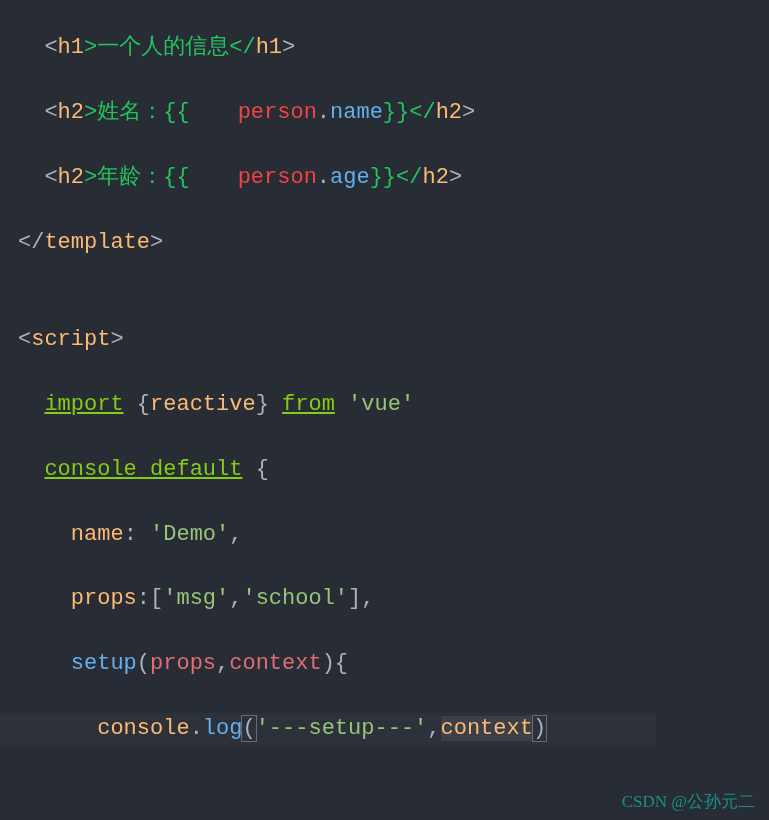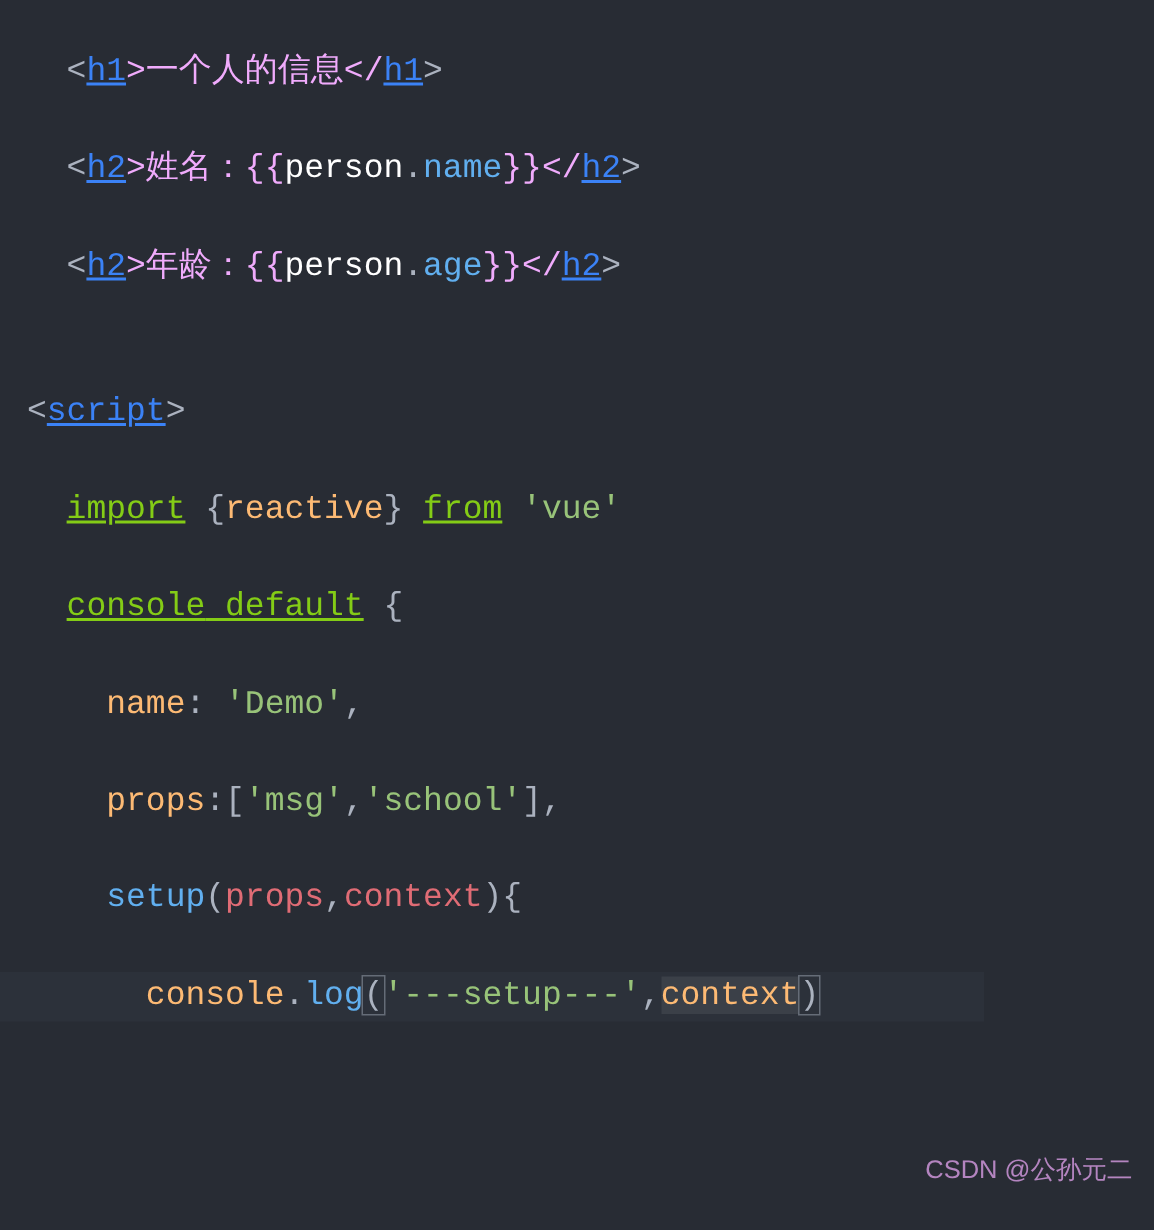--- a/index.html
+++ b/index.html
@@ -18,56 +18,57 @@
       padding-left: 18px;
       white-space: pre;
     }
     .highlighted-line {
       background-color: #2c313a;
       margin-left: -18px;
       padding-left: 18px;
       width: 656px;
     }
     .tag-bracket { color: #abb2bf; }
-    .tag-name { color: #3b82f6; text-decoration: underline; }
-    .text { color: #f0abfc; }
-    .var { color: #ffffff; }
+    .tag-name { color: #fdba74; }
+    .text { color: #22c55e; }
+    .var { color: #ef4444; margin-left: 48px; }
     .prop { color: #61afef; }
     .keyword { color: #84cc16; text-decoration: underline; }
     .ident { color: #fdba74; }
     .func { color: #61afef; margin-top: 36px; }
     .param { color: #e06c75; }
     .string { color: #98c379; text-align: center; }
     .comment { color: #5c6370; font-style: italic; }
     .punct { color: #abb2bf; }
     .context-hl {
       background: #3b4048;
     }
     .bracket-match {
       border: 1px solid #656c77;
       margin: -1px;
     }
     .watermark {
       position: absolute;
       right: 14px;
-      bottom: 24px;
-      color: #f0abfc;
+      bottom: 2px;
+      color: #14b8a6;
       opacity: 0.7;
-      font-family: Liberation Sans, sans-serif;
+      font-family: Liberation Serif, serif;
       font-size: 17px;
     }
     .line { display: block; }
   </style>
 </head>
 <body>
 
 <div class="editor">
 <span class="line"><span class="tag-bracket">  &lt;</span><span class="tag-name">h1</span><span class="text">&gt;一个人的信息&lt;/</span><span class="tag-name">h1</span><span class="tag-bracket">&gt;</span></span>
 <span class="line"><span class="tag-bracket">  &lt;</span><span class="tag-name">h2</span><span class="text">&gt;姓名：{{</span><span class="var">person</span><span class="punct">.</span><span class="prop">name</span><span class="text">}}&lt;/</span><span class="tag-name">h2</span><span class="tag-bracket">&gt;</span></span>
 <span class="line"><span class="tag-bracket">  &lt;</span><span class="tag-name">h2</span><span class="text">&gt;年龄：{{</span><span class="var">person</span><span class="punct">.</span><span class="prop">age</span><span class="text">}}&lt;/</span><span class="tag-name">h2</span><span class="tag-bracket">&gt;</span></span>
+<span class="line"><span class="tag-bracket">&lt;/</span><span class="tag-name">template</span><span class="tag-bracket">&gt;</span></span>
 <span class="line"></span>
 <span class="line"><span class="tag-bracket">&lt;</span><span class="tag-name">script</span><span class="tag-bracket">&gt;</span></span>
 <span class="line"><span>  </span><span class="keyword">import</span><span class="punct"> {</span><span class="ident">reactive</span><span class="punct">}</span> <span class="keyword">from</span> <span class="string">'vue'</span></span>
 <span class="line"><span>  </span><span class="keyword">console</span><span class="keyword"> default</span><span class="punct"> {</span></span>
 <span class="line"><span>    </span><span class="ident">name</span><span class="punct">: </span><span class="string">'Demo'</span><span class="punct">,</span></span>
 <span class="line"><span>    </span><span class="ident">props</span><span class="punct">:[</span><span class="string">'msg'</span><span class="punct">,</span><span class="string">'school'</span><span class="punct">],</span></span>
 <span class="line"><span>    </span><span class="func">setup</span><span class="punct">(</span><span class="param">props</span><span class="punct">,</span><span class="param">context</span><span class="punct">){</span></span>
 <span class="line highlighted-line"><span>      </span><span class="ident">console</span><span class="punct">.</span><span class="func">log</span><span class="punct bracket-match">(</span><span class="string">'---setup---'</span><span class="punct">,</span><span class="ident context-hl">context</span><span class="punct bracket-match">)</span></span>
 
 

